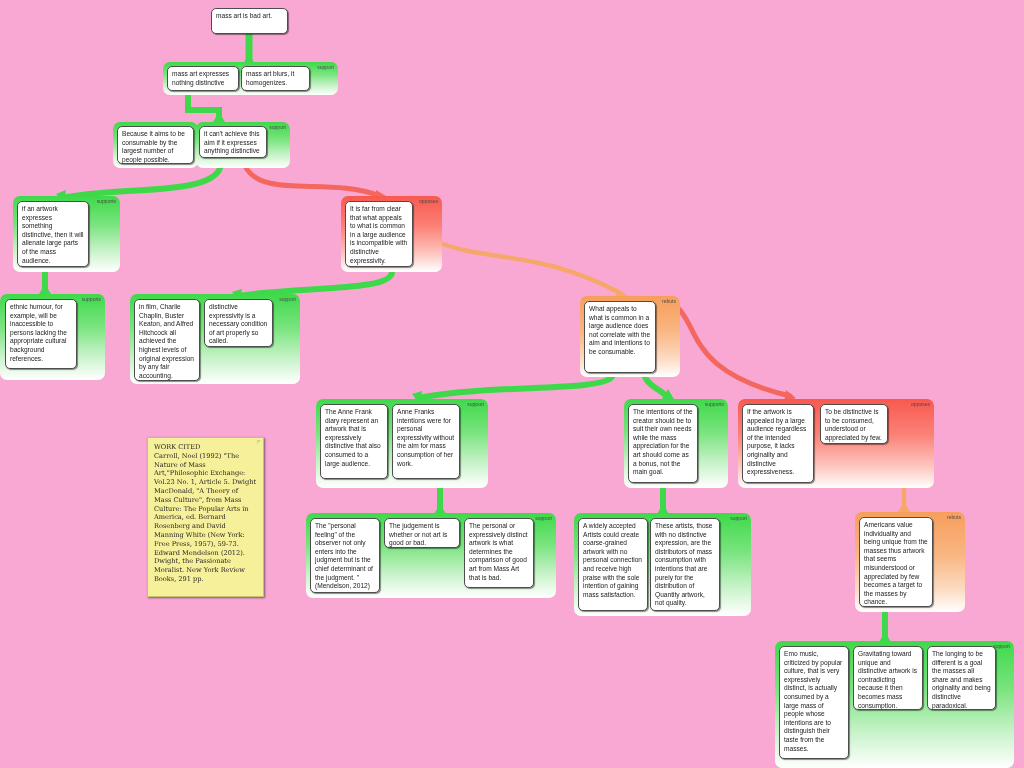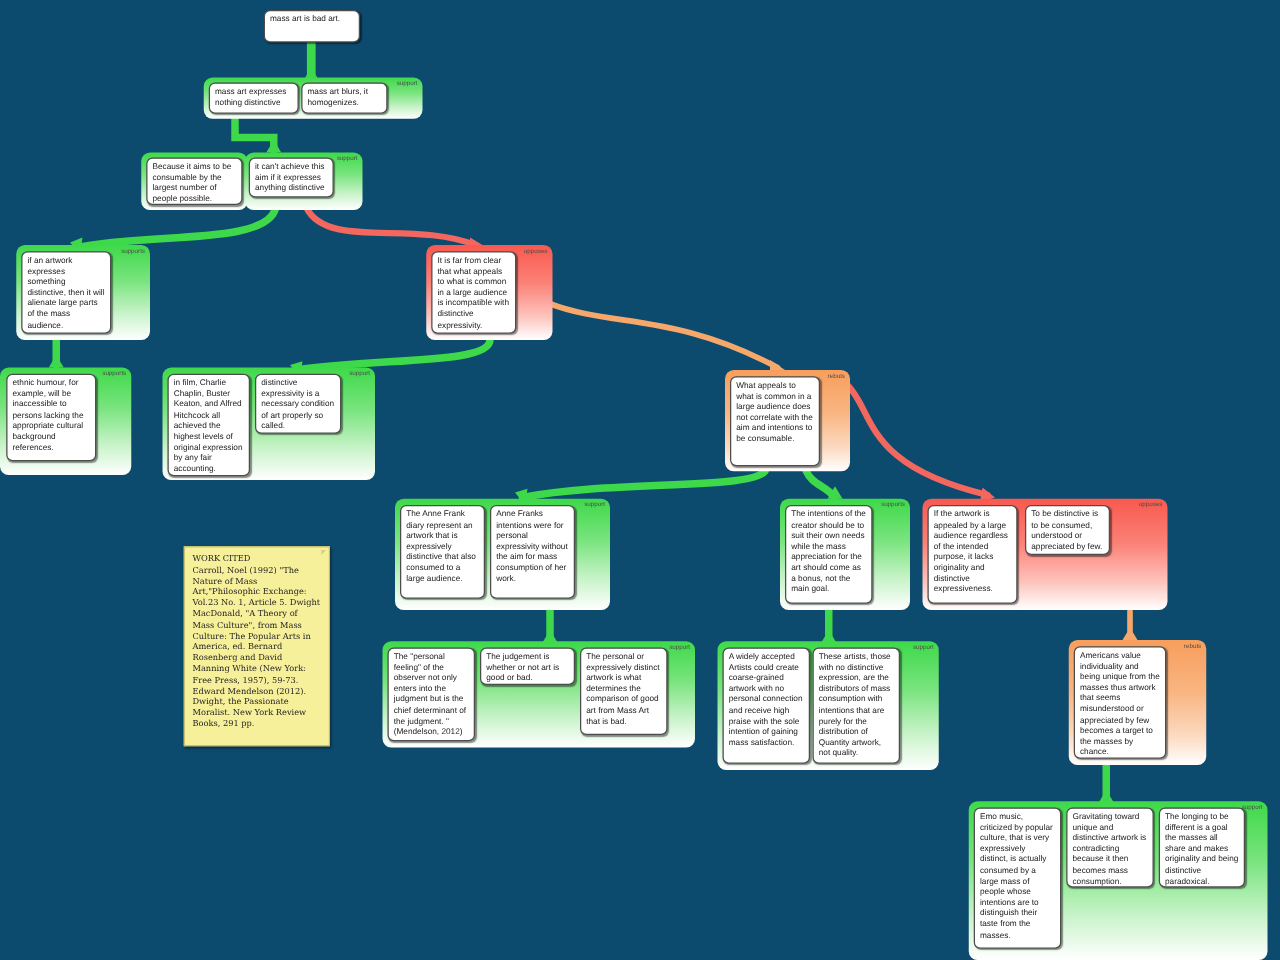--- a/index.html
+++ b/index.html
@@ -1,17 +1,17 @@
 <!DOCTYPE html>
 <html><head>
 <meta charset="utf-8">
 <style>
   html,body{margin:0;padding:0;background:#000;}
   body{width:1024px;height:768px;overflow:hidden;font-family:"Liberation Sans",sans-serif;}
-  #stage{position:relative;width:1024px;height:768px;background:#0c4a6e;}
+  #stage{position:relative;width:1024px;height:768px;background:#f9a8d4;}
   svg#links{position:absolute;left:0;top:0;width:1024px;height:768px;pointer-events:none;}
 
   .group{position:absolute;border-radius:7px;box-sizing:border-box;}
   .group.support{background:linear-gradient(to bottom,#3ed94a 0%,#7ae47f 38%,#c8f3c9 72%,#ffffff 100%);}
   .group.oppose{background:linear-gradient(to bottom,#f8594f 0%,#fb8177 40%,#fdc4bd 75%,#ffffff 100%);}
   .group.rebut{background:linear-gradient(to bottom,#f79e5c 0%,#f9b581 42%,#fcd9bf 76%,#ffffff 100%);}
 
   .gtag{position:absolute;top:2px;right:4px;font-size:5px;color:#4a4a4a;letter-spacing:0;
         line-height:6px;white-space:nowrap;overflow:hidden;max-width:30px;}
 

